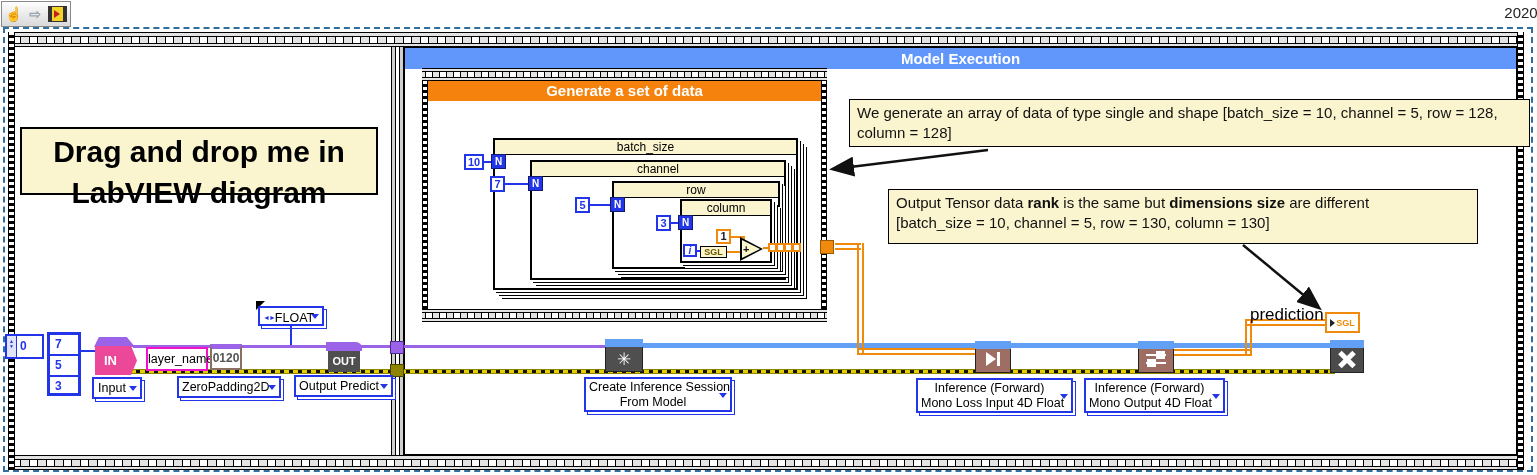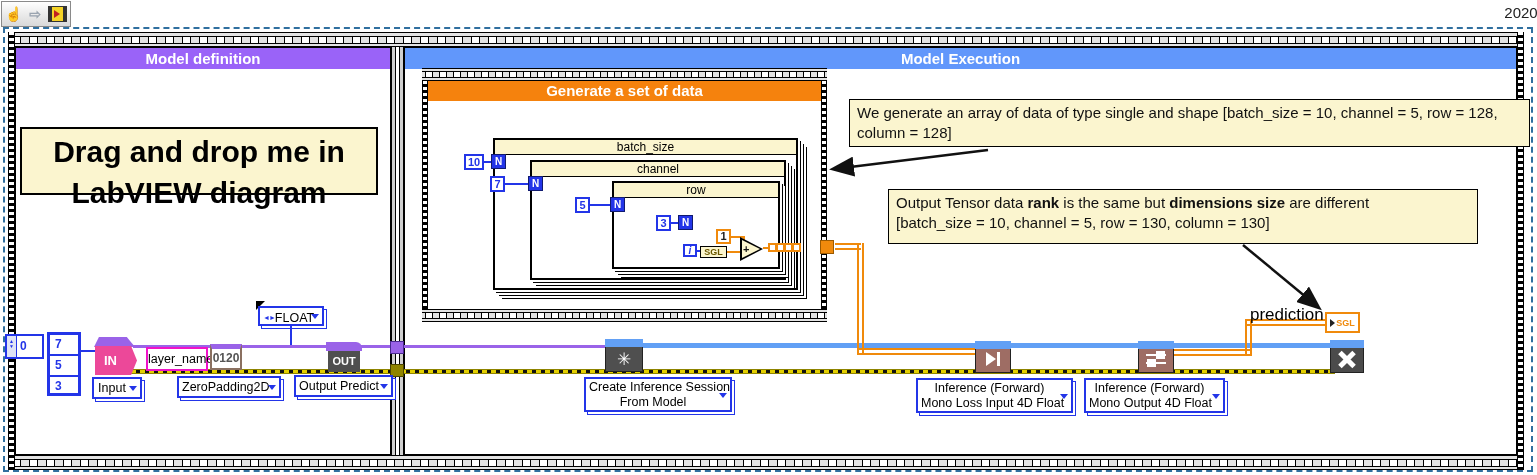--- a/index.html
+++ b/index.html
@@ -131,42 +131,42 @@
 <body>
 
 <div class="canvas">
 
   <div class="marquee" style="left:3px;top:27px;width:1530px;height:445px"></div>
   <div class="film-h" style="left:8px;top:32px;width:1516px"></div>
   <div class="film-h" style="left:8px;top:455px;width:1516px"></div>
   <div class="film-v" style="left:8px;top:32px;height:438px"></div>
   <div class="film-v" style="left:1517px;top:32px;height:438px"></div>
 
-  <div class="frame" style="left:15px;top:47px;width:376px;height:408px">
-    <div class="frame-hdr" style="background:#9a63f8">Model definition</div>
-  </div>
   <div class="divider" style="left:391px;top:47px;width:13px;height:408px"></div>
   <div class="frame" style="left:404px;top:47px;width:1113px;height:408px">
     <div class="frame-hdr" style="background:#6197fb">Model Execution</div>
   </div>
 
   <div class="film-h sm" style="left:422px;top:68px;width:405px"></div>
   <div class="film-h sm" style="left:422px;top:309px;width:405px"></div>
   <div class="film-v sm" style="left:422px;top:81px;height:228px"></div>
   <div class="film-v sm" style="left:821px;top:81px;height:228px"></div>
   <div class="frame-hdr" style="left:428px;top:81px;width:393px;height:20px;line-height:20px;background:#f5820d;position:absolute">Generate a set of data</div>
 
   <div class="loopbox" style="left:493px;top:138px;width:305px;height:152px">
     <div class="loophdr">batch_size</div>
   </div>
   <div class="loopbox" style="left:530px;top:160px;width:256px;height:120px">
     <div class="loophdr">channel</div>
   </div>
   <div class="loopbox" style="left:612px;top:181px;width:168px;height:88px">
     <div class="loophdr">row</div>
+  </div>
+  <div class="loopbox" style="left:680px;top:199px;width:92px;height:64px">
+    <div class="loophdr">column</div>
   </div>
 
   <div class="iconst" style="left:464px;top:154px;width:20px;height:16px">10</div>
   <div class="wire w-blue" style="left:484px;top:161px;width:9px;height:2px"></div>
   <div class="nterm" style="left:491px;top:154px">N</div>
 
   <div class="iconst" style="left:490px;top:176px;width:15px;height:16px">7</div>
   <div class="wire w-blue" style="left:505px;top:183px;width:23px;height:2px"></div>
   <div class="nterm" style="left:528px;top:176px">N</div>
 

